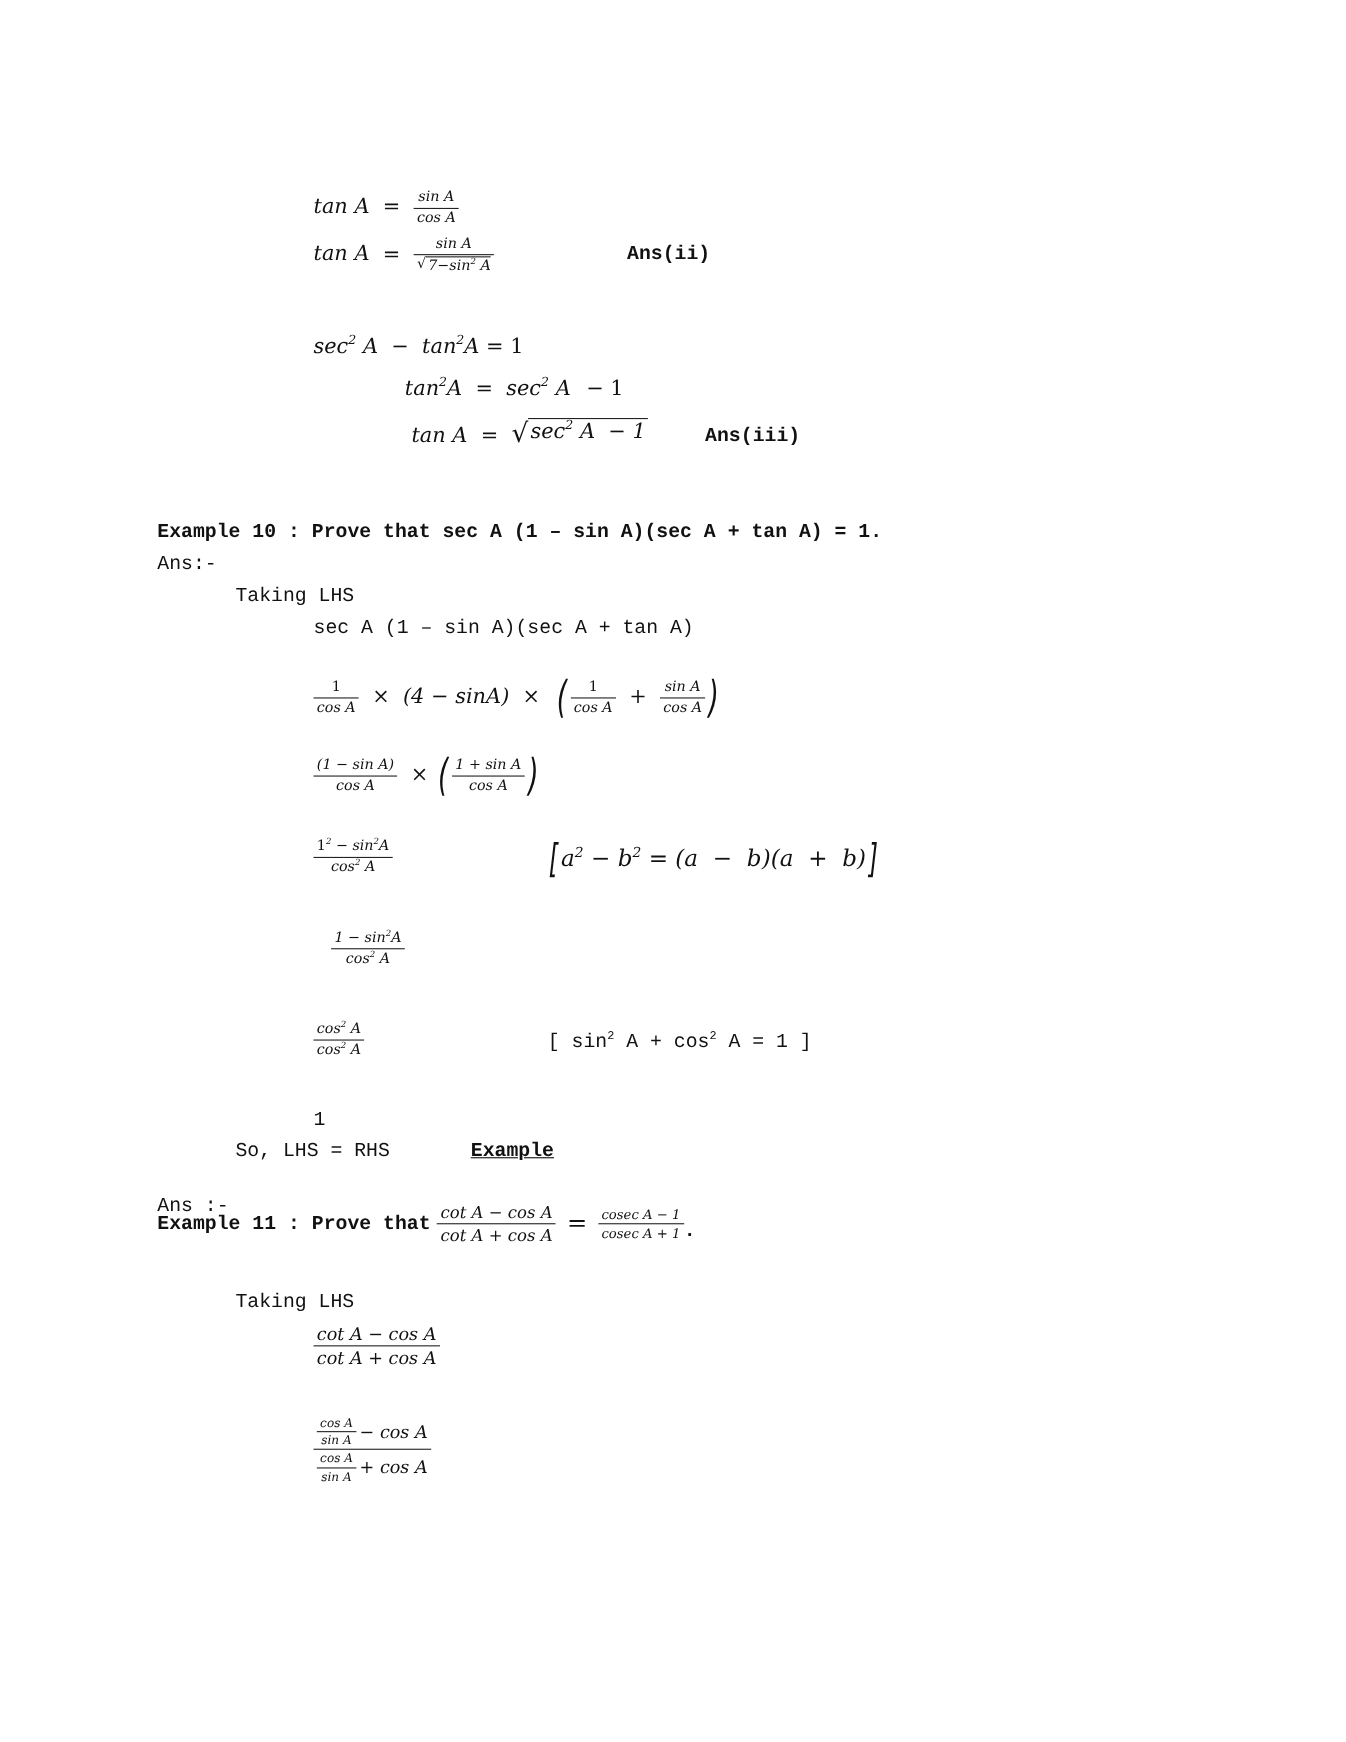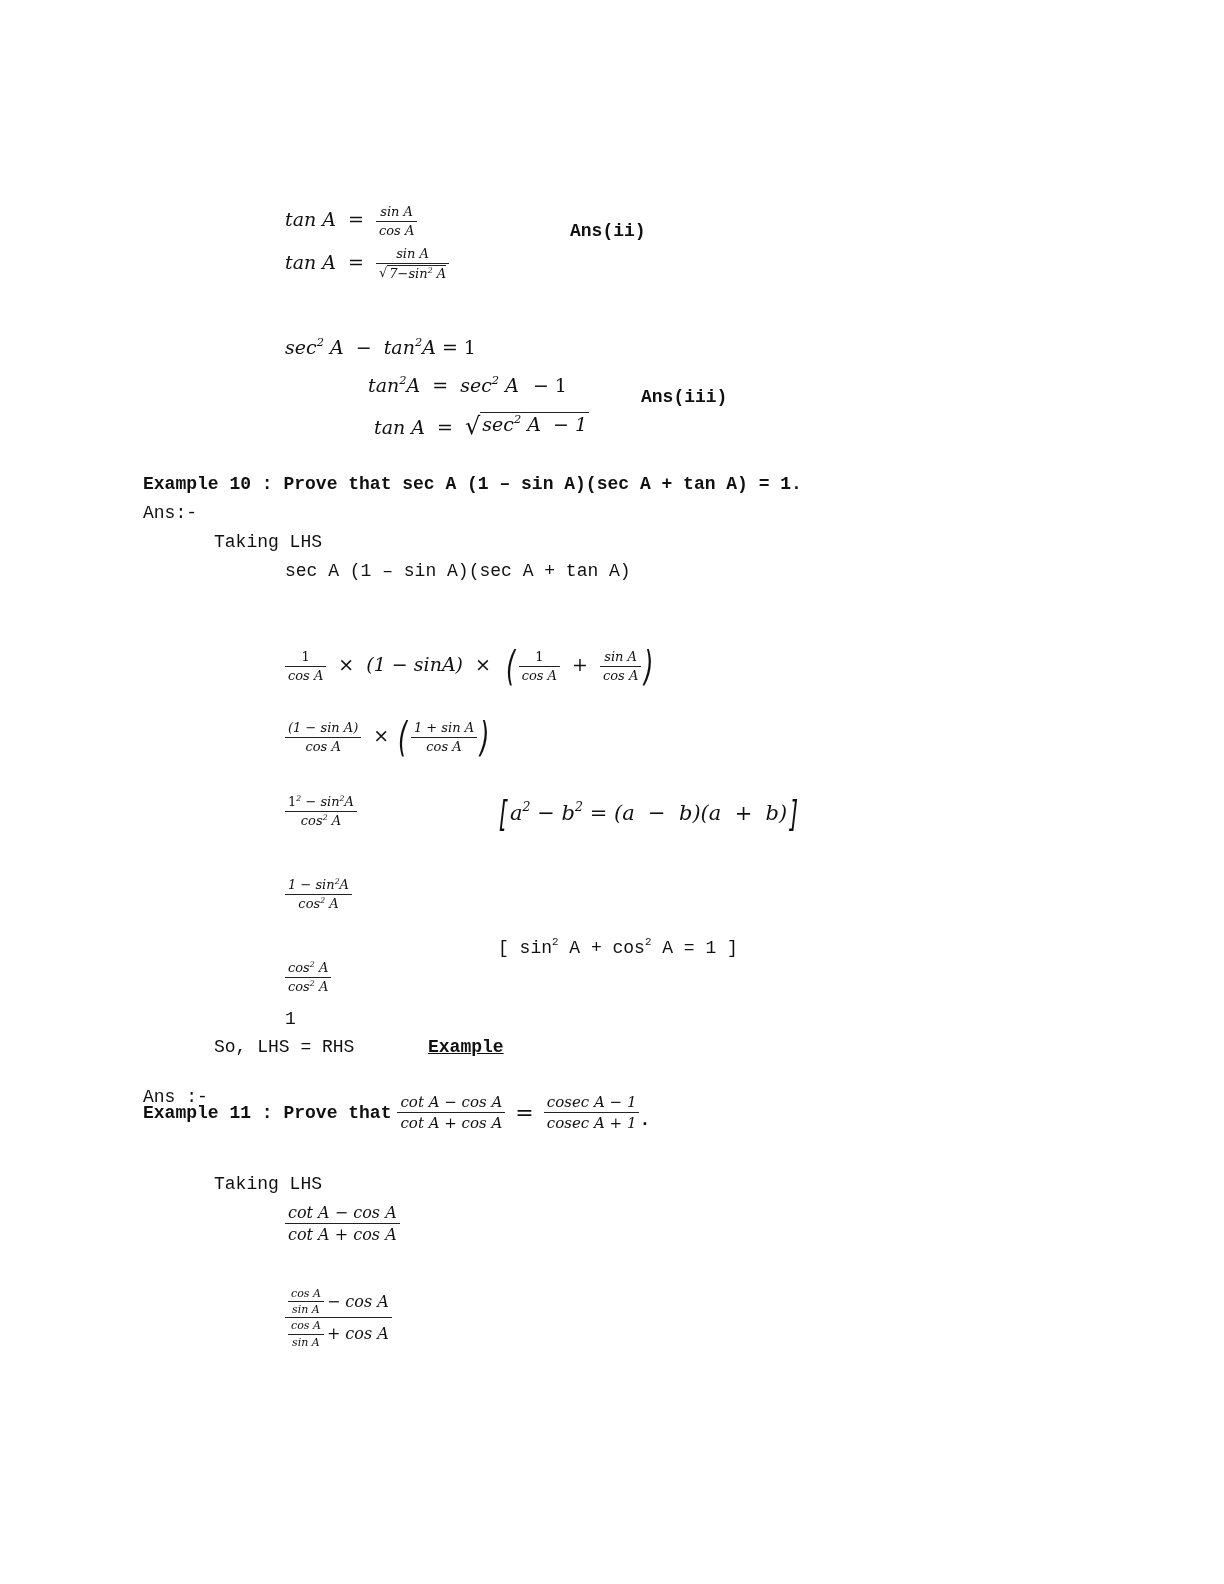--- a/index.html
+++ b/index.html
@@ -3,21 +3,21 @@
   <meta charset="utf-8">
   <style>
     html, body { margin: 0; padding: 0; background: #ffffff; }
     body { width: 1224px; height: 1584px; position: relative; overflow: hidden; color: #111; }
     .abs { position: absolute; white-space: nowrap; }
     .sans { font-family: "Liberation Sans", sans-serif; }
     .m { font-family: "DejaVu Serif", serif; font-style: italic; }
     .mu { font-family: "DejaVu Serif", serif; font-style: normal; }
     .b { font-weight: bold; }
     .t22 { font-size: 18px; font-family: Liberation Mono, monospace; }
-    .eq { font-size: 19px; margin-top: 32px; }
+    .eq { font-size: 19px; }
     .frac { display: inline-flex; flex-direction: column; align-items: center; vertical-align: middle; }
     .frac .num, .frac .den { padding: 0 3px; line-height: 1.2; }
     .frac .bar { align-self: stretch; border-top: 1.3px solid #222; margin: 1px 0; }
     .sm { font-size: 13px; }
     .xs { font-size: 11px; }
     sup { font-size: 0.6em; vertical-align: 0.7em; line-height: 0; }
     .sqrt { display: inline-flex; align-items: stretch; }
     .sqrt .rad { font-style: normal; font-family: "DejaVu Sans", sans-serif; }
     .sqrt .under { border-top: 1.3px solid #222; padding-left: 2px; }
     .paren { font-size: 40px; font-family: "DejaVu Sans", sans-serif; font-weight: 100; vertical-align: middle; line-height: 1; transform: scaleX(0.6); display: inline-block; }
@@ -85,21 +85,21 @@
 <div class="abs sans t22" style="left:214px; top:532px;">Taking LHS</div>
 <div class="abs sans t22" style="left:285px; top:561px;">sec A (1 – sin A)(sec A + tan A)</div>
 
 <div class="abs eq m" style="left:285px; top:614px;">
   <span class="frac sm">
     <span class="num mu">1</span>
     <span class="bar"></span>
     <span class="den">cos A</span>
   </span>
   <span class="op">×</span>
-  <span>(1 − sinA)</span>
+  <span>(4 − sinA)</span>
   <span class="op">×</span>
   <span class="paren">(</span><span class="frac sm">
     <span class="num mu">1</span>
     <span class="bar"></span>
     <span class="den">cos A</span>
   </span>
   <span class="op">+</span>
   <span class="frac sm">
     <span class="num">sin A</span>
     <span class="bar"></span>
@@ -125,21 +125,21 @@
     <span class="num"><span class="mu">1</span><sup>2</sup><span> − sin</span><sup>2</sup><span>A</span></span>
     <span class="bar"></span>
     <span class="den"><span>cos</span><sup>2</sup><span> A</span></span>
   </span>
 </div>
 
 <div class="abs eq m" style="left:496px; top:764px; font-size:21px;">
   <span class="bracket">[</span><span>a</span><sup>2</sup><span class="mu"> − </span><span>b</span><sup>2</sup><span style="white-space:pre;"> = (a  −  b)(a  +  b)</span><span class="bracket">]</span>
 </div>
 
-<div class="abs eq m" style="left:285px; top:845px;font-style:italic;">
+<div class="abs eq m" style="left:301px; top:845px;font-style:italic;">
   <span class="frac sm">
     <span class="num"><span>1 − sin</span><sup>2</sup><span>A</span></span>
     <span class="bar"></span>
     <span class="den"><span>cos</span><sup>2</sup><span> A</span></span>
   </span>
 </div>
 
 <div class="abs eq m" style="left:285px; top:928px;">
   <span class="frac sm">
     <span class="num"><span>cos</span><sup>2</sup><span> A</span></span>
@@ -157,21 +157,21 @@
 <div class="abs sans t22 b u" style="left:428px; top:1037px;">Example</div>
 
 <div class="abs" style="left:143px; top:1093px; display:flex; align-items:center;">
   <span class="sans b t22">Example 11 : Prove that</span>
   <span class="frac m" style="font-size:15px; margin-left:6px;">
     <span class="num">cot A − cos A</span>
     <span class="bar"></span>
     <span class="den">cot A + cos A</span>
   </span>
   <span class="mu" style="font-size:22px; padding:0 10px;">=</span>
-  <span class="frac m" style="font-size:15px;">
+  <span class="frac m" style="font-size:12px;">
     <span class="num">cosec A − 1</span>
     <span class="bar"></span>
     <span class="den">cosec A + 1</span>
   </span>
   <span class="sans b t22" style="align-self:flex-end; margin-bottom:2px;">.</span>
 </div>
 
 <div class="abs sans t22" style="left:143px; top:1087px;">Ans :-</div>
 <div class="abs sans t22" style="left:214px; top:1174px;">Taking LHS</div>
 

